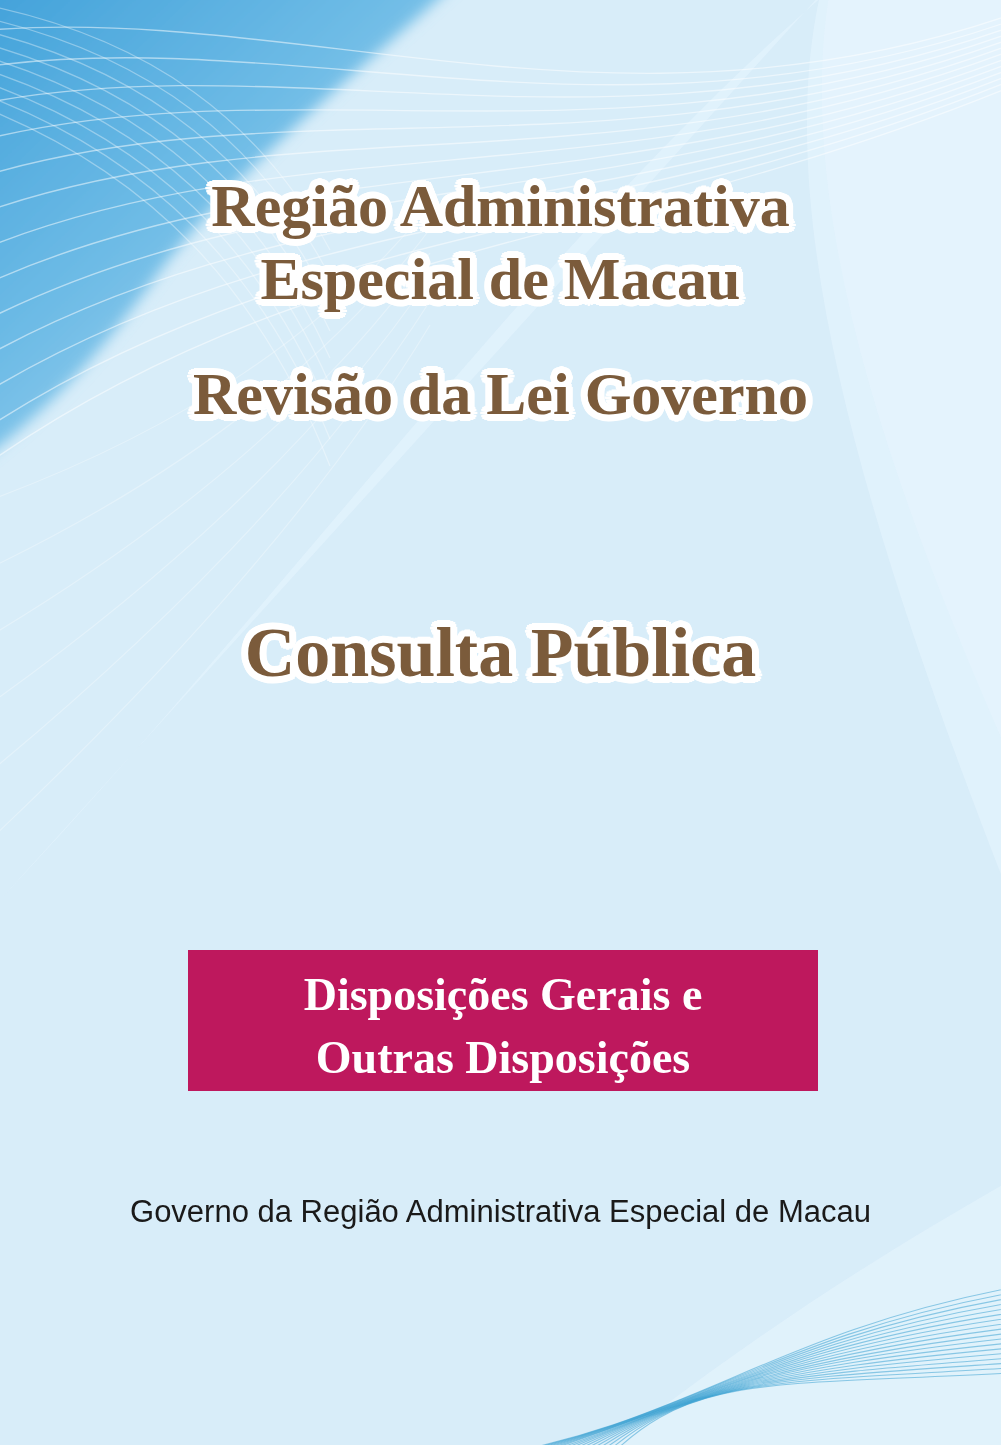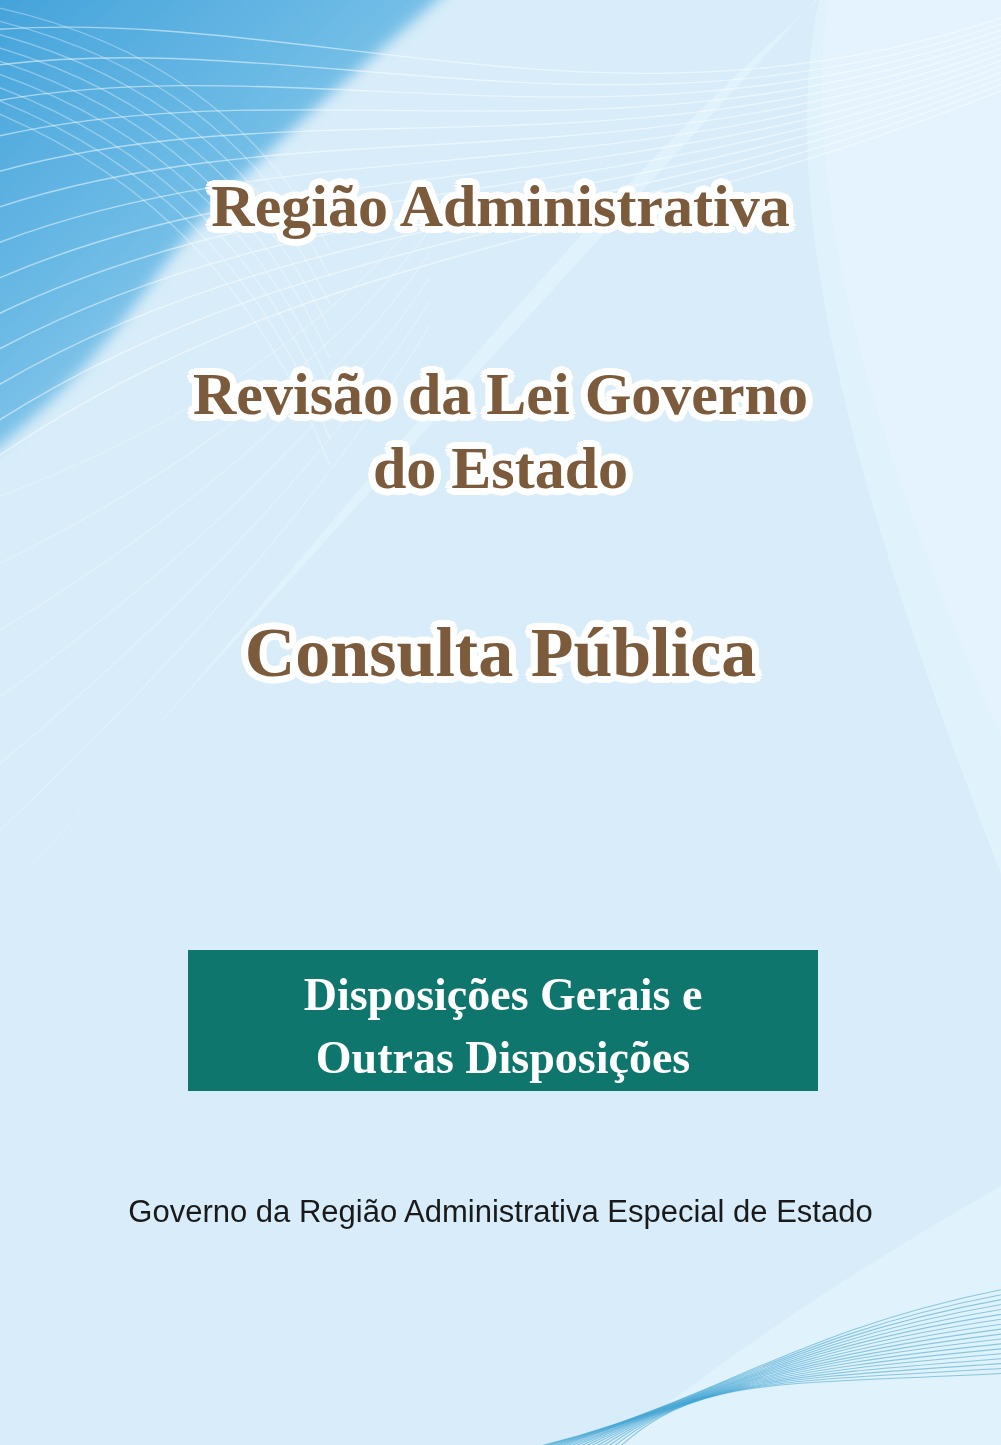--- a/index.html
+++ b/index.html
@@ -32,21 +32,21 @@
   .title1{top:170px;font-size:60px;line-height:73px;}
   .title2{top:357px;font-size:60px;line-height:74px;}
   .subtitle{top:622px;font-size:70px;line-height:62px;}
   .period{
     top:755px;font-size:58px;line-height:69px;
     color:#1CA5D2;font-weight:bold;
   }
   .banner{
     left:188px !important;top:950px;
     width:630px !important;height:141px;
-    background:#0f766e;
+    background:#be185d;
     color:#FFFFFF;font-weight:bold;
     font-size:46px;line-height:63px;
     padding-top:13px;box-sizing:border-box;
     text-align:center;
   }
   .footer{
     top:1192px;
     font-family:"Liberation Sans","DejaVu Sans",sans-serif;
     color:#1A1A1A;
     font-size:31px;line-height:39px;
@@ -135,33 +135,33 @@
         <path d="M 590 1460 C 690 1380, 765 1380, 1010 1363" fill="none" stroke="#2E9CCF" stroke-opacity="0.5" stroke-width="1.1"></path>
         <path d="M 598 1460 C 690 1377, 765 1383, 1010 1368" fill="none" stroke="#2E9CCF" stroke-opacity="0.5" stroke-width="1.1"></path>
         <path d="M 606 1460 C 690 1374, 765 1386, 1010 1373" fill="none" stroke="#2E9CCF" stroke-opacity="0.5" stroke-width="1.1"></path>
       </g>
   </svg>
 
   <main class="content">
 
     <h1 class="brown outlined title1">
       <span class="line">Região Administrativa</span>
+      <span class="line">Especial de Macau</span>
     </h1>
 
     <h2 class="brown outlined title2">
       <span class="line">Revisão da Lei Governo</span>
-      <span class="line">do Estado</span>
     </h2>
 
     <h3 class="brown outlined subtitle">Consulta Pública</h3>
 
 
     <div class="banner">
       <span class="line">Disposições Gerais e</span>
       <span class="line">Outras Disposições</span>
     </div>
 
     <div class="footer">
-      <span class="line">Governo da Região Administrativa Especial de Estado</span>
+      <span class="line">Governo da Região Administrativa Especial de Macau</span>
     </div>
 
   </main>
 </div>
 
 </body></html>

